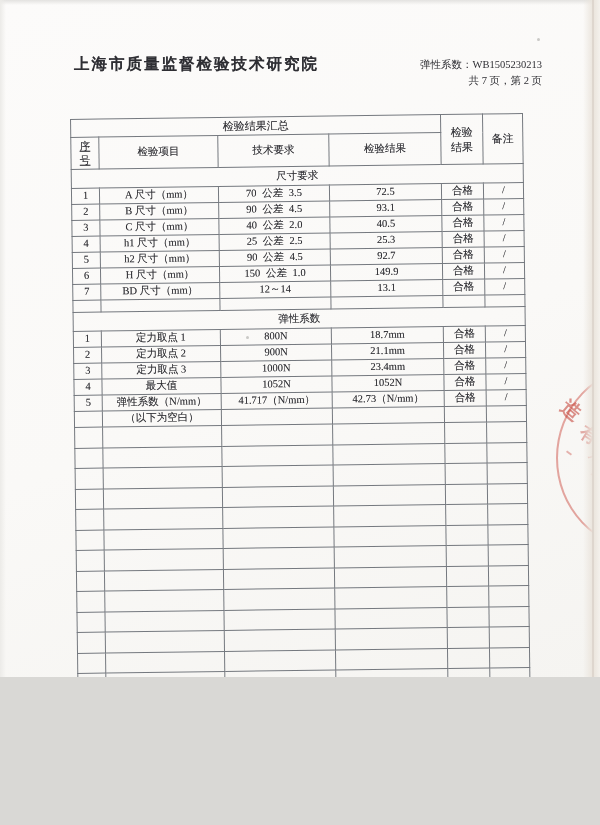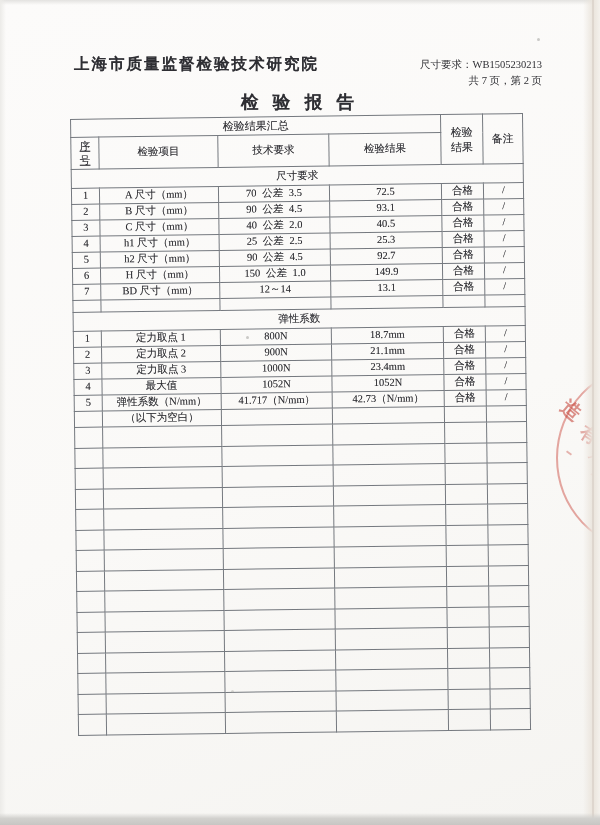--- a/index.html
+++ b/index.html
@@ -1,16 +1,16 @@
 <!DOCTYPE html>
 <html><head>
 <meta charset="utf-8">
 <style>
   html,body{margin:0;padding:0;width:600px;height:825px;overflow:hidden;background:#d9d8d5;}
-  .stage{position:relative;width:600px;height:825px;overflow:hidden;
+  .stage{position:relative;width:600px;height:677px;overflow:hidden;
          font-family:"Liberation Serif","DejaVu Serif",serif;color:#2e2e33;}
   .paper{position:absolute;inset:0;background:linear-gradient(160deg,#fcfbfa 0%,#faf9f7 55%,#f5f4f1 100%);}
   
   .edge-top{position:absolute;left:0;top:0;width:600px;height:5px;background:linear-gradient(#e3e2e0,rgba(227,226,224,0));}
   .edge-left{position:absolute;left:0;top:0;width:6px;height:825px;background:linear-gradient(90deg,#ecebe8,rgba(236,235,232,0));}
   .edge-bottom{position:absolute;left:0;top:813px;width:600px;height:12px;background:linear-gradient(rgba(213,212,209,0),#d2d1ce 45%,#c7c6c3);}
   .edge-right{position:absolute;left:583px;top:0;width:17px;height:825px;background:linear-gradient(90deg,rgba(240,236,230,0),#eae4dc 60%,#f4f1ec);}
   .edge-right-line{position:absolute;left:592px;top:0;width:2px;height:825px;background:#d3cbc1;opacity:.55;}
   
   .org{position:absolute;left:74px;top:54px;font-size:15.5px;font-weight:600;letter-spacing:2px;
@@ -46,24 +46,23 @@
   .speck{position:absolute;width:3px;height:3px;border-radius:50%;background:#9a9a96;opacity:.5;}
 </style>
 </head>
 <body>
 
 <div class="stage">
   <div class="paper"></div>
 
   <div class="org">上海市质量监督检验技术研究院</div>
   <div class="hdr-right">
-    <div><span>尺寸要求：</span><span>WB1505230213</span></div>
+    <div><span>弹性系数：</span><span>WB1505230213</span></div>
     <div>共 7 页，第 2 页</div>
   </div>
-  <div class="title">检 验 报 告</div>
 
   <table class="rpt">
     <colgroup>
       <col style="width:28px">
         <col style="width:119px">
         <col style="width:111px">
       <col style="width:112px">
         <col style="width:42px">
         <col style="width:40px">
     </colgroup>

